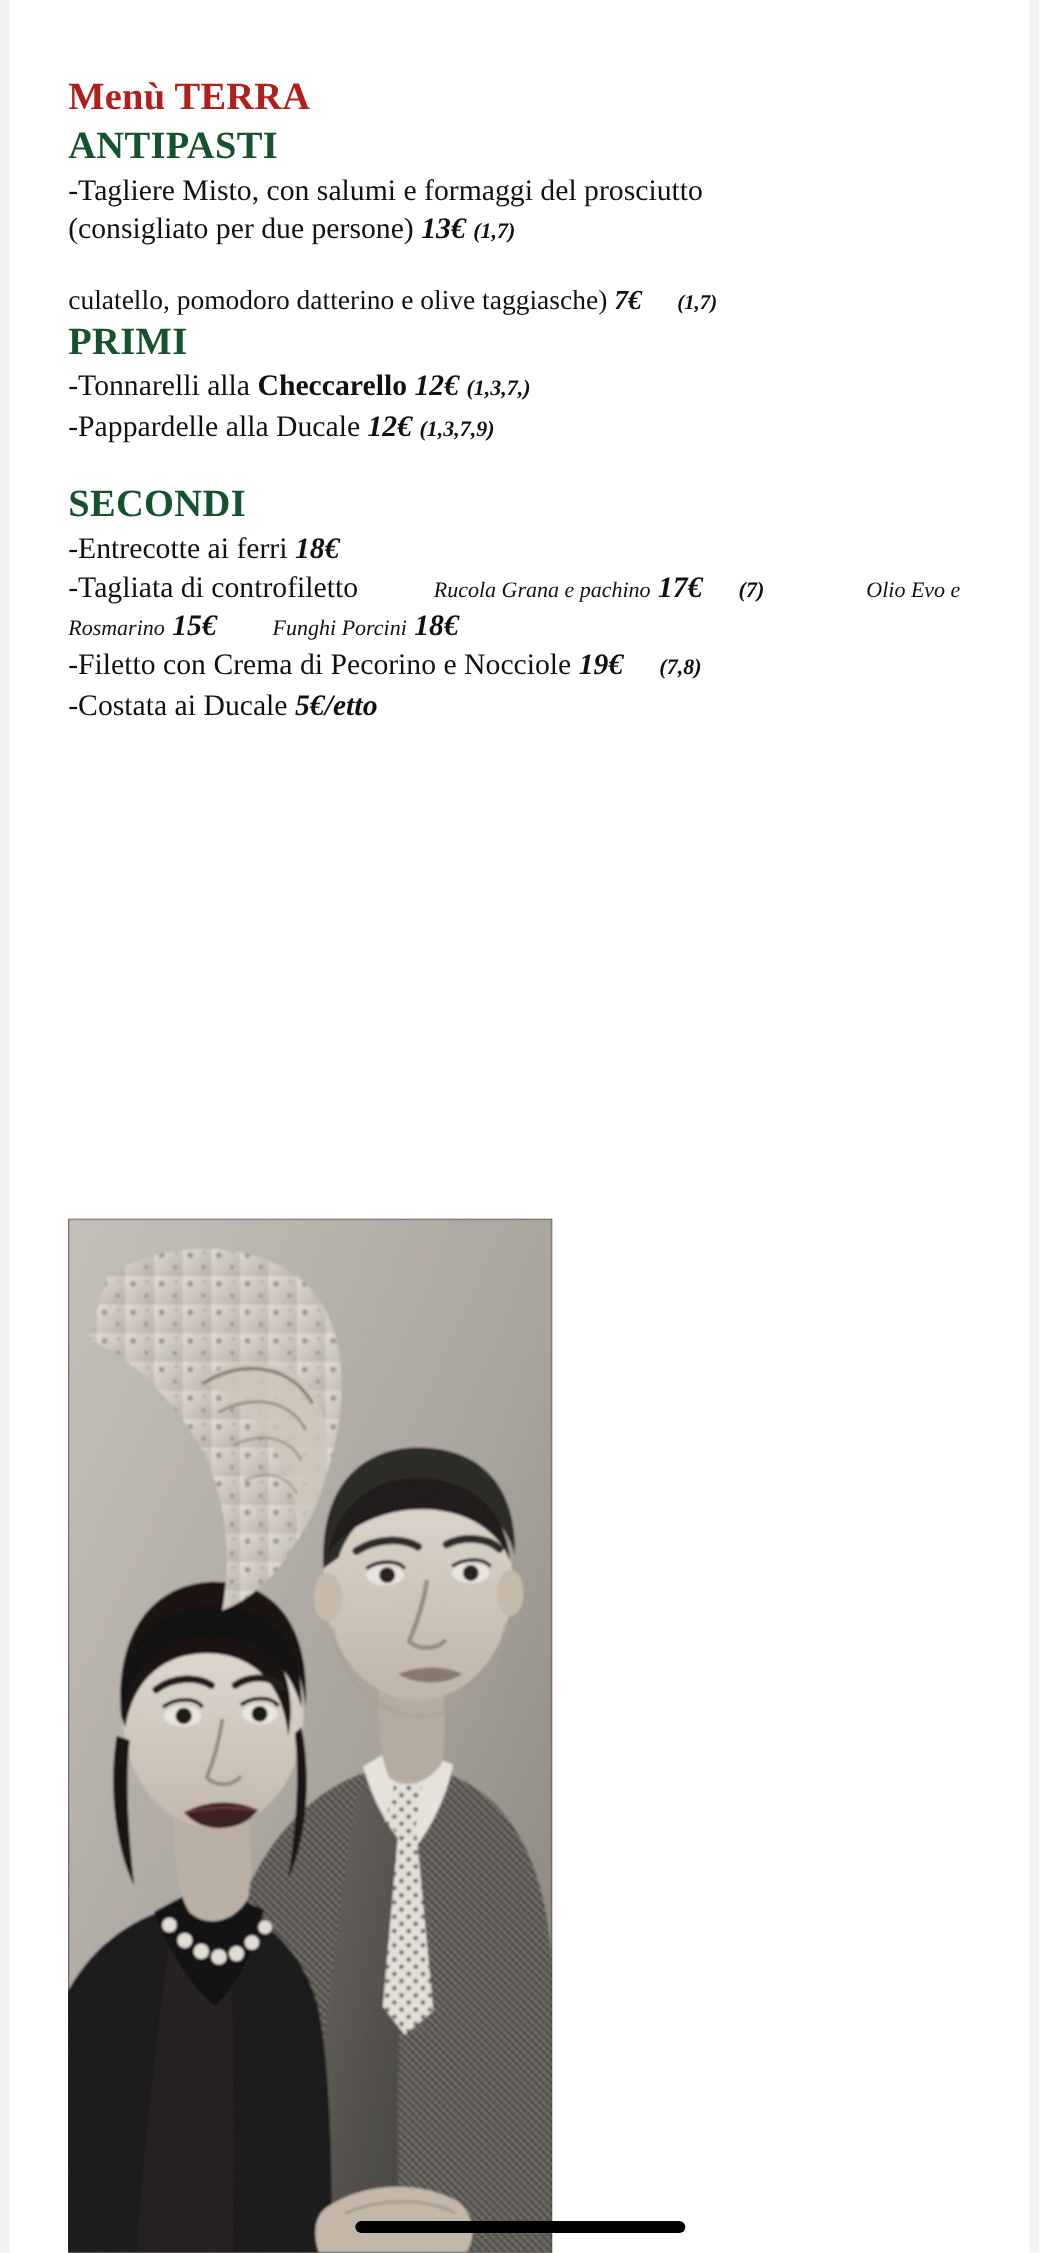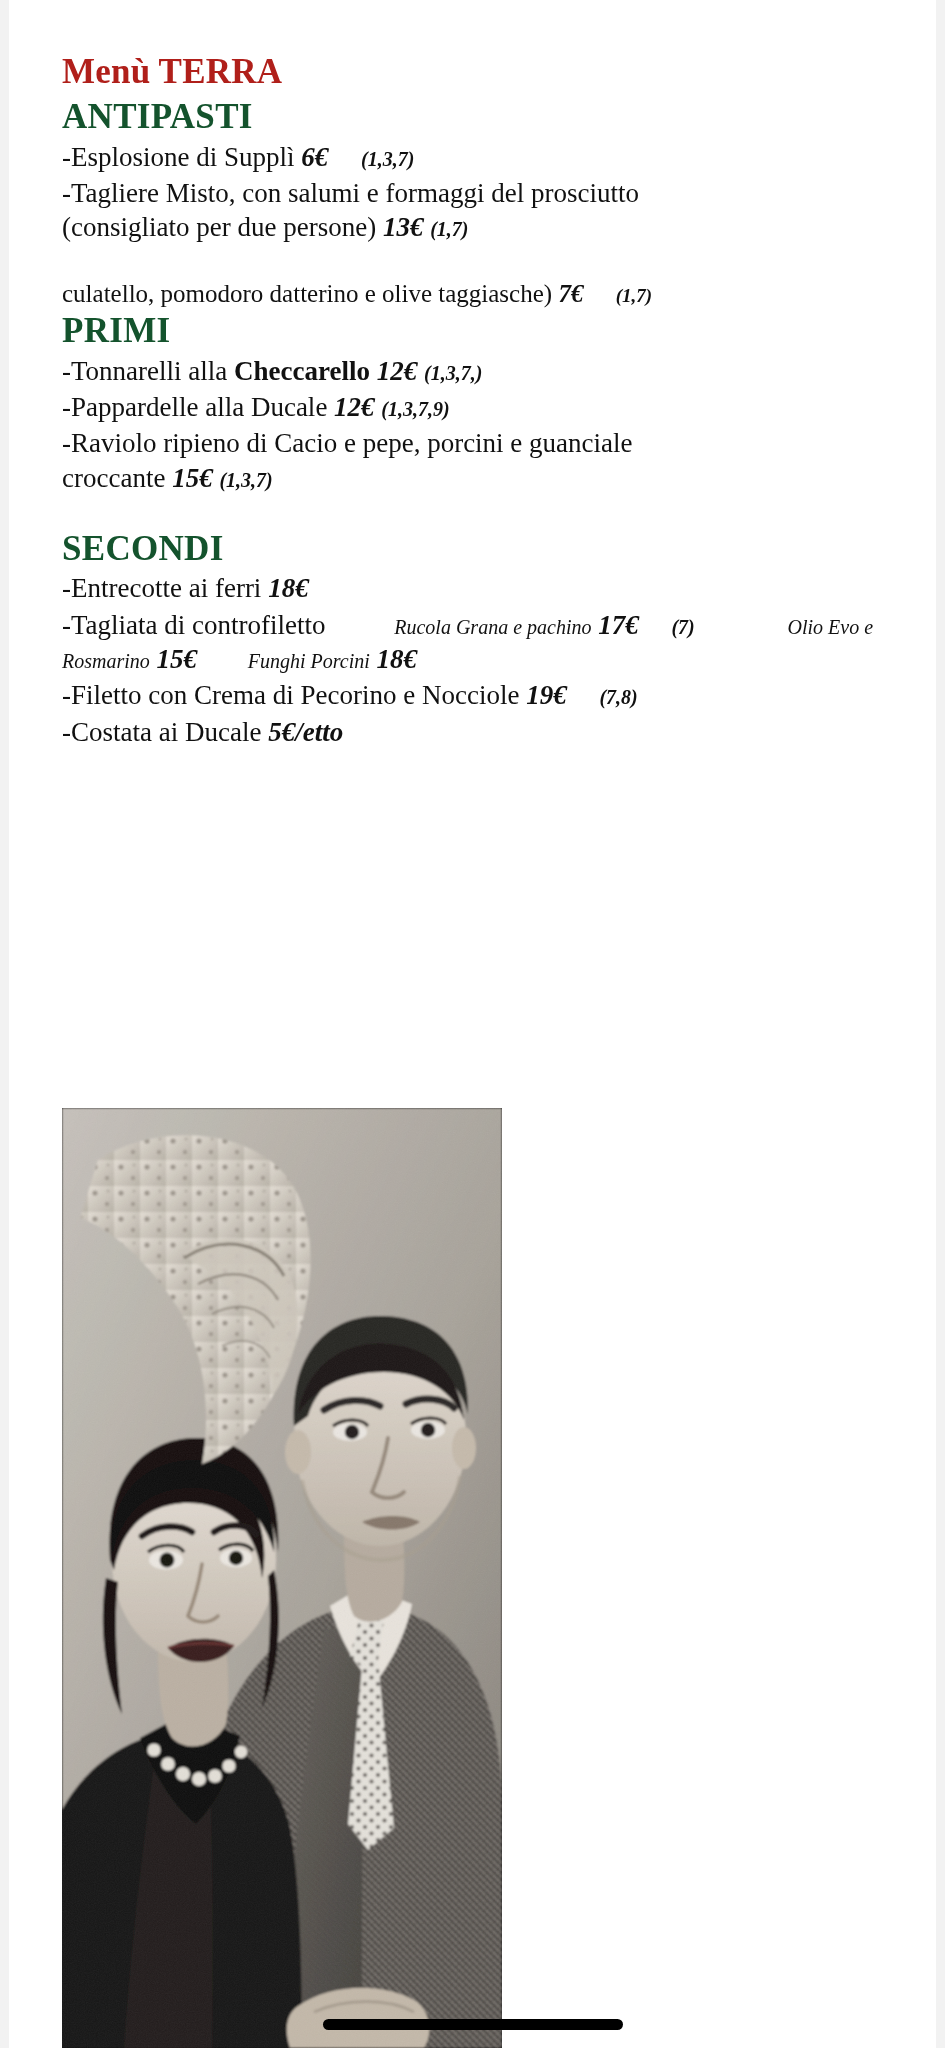--- a/index.html
+++ b/index.html
@@ -36,20 +36,21 @@
     position: absolute;
     left: 9px;
     right: 9px;
     top: 0;
     bottom: 0;
     background: #ffffff;
   }
 
   .menu {
     padding: 52px 36px 0 53px;
+    margin-top: 16px;
   }
 
   .menu-title {
     color: #b01f1a;
     font-weight: bold;
     font-size: 35px;
     line-height: 1.12;
     letter-spacing: 0.2px;
     margin: 0 0 6px 0;
   }
@@ -136,25 +137,20 @@
   <div class="gutter right"></div>
 
   <div class="sheet">
 
     <div class="menu">
 
       <div class="menu-title">Menù TERRA</div>
 
       <div class="section-head">ANTIPASTI</div>
 
-      <div class="item">
-        <span>-Esplosione di Supplì</span>
-        <span class="price">6€</span>
-        <span class="gap-sm"></span><span class="allerg">(1,3,7)</span>
-      </div>
 
       <div class="item">
         <span>-Tagliere Misto, con salumi e formaggi del prosciutto</span><br>
         <span>(consigliato per due persone)</span>
         <span class="price">13€</span>
         <span class="allerg">(1,7)</span>
       </div>
 
       <div class="item small">
         <br>
@@ -171,26 +167,20 @@
         <span class="price">12€</span>
         <span class="allerg">(1,3,7,)</span>
       </div>
 
       <div class="item">
         <span>-Pappardelle alla Ducale</span>
         <span class="price">12€</span>
         <span class="allerg">(1,3,7,9)</span>
       </div>
 
-      <div class="item">
-        <span>-Raviolo ripieno di Cacio e pepe, porcini e guanciale</span><br>
-        <span>croccante</span>
-        <span class="price">15€</span>
-        <span class="allerg">(1,3,7)</span>
-      </div>
 
       <div class="section-head spaced">SECONDI</div>
 
       <div class="item">
         <span>-Entrecotte ai ferri</span>
         <span class="price">18€</span>
       </div>
 
       <div class="item">
         <span>-Tagliata di controfiletto</span>

